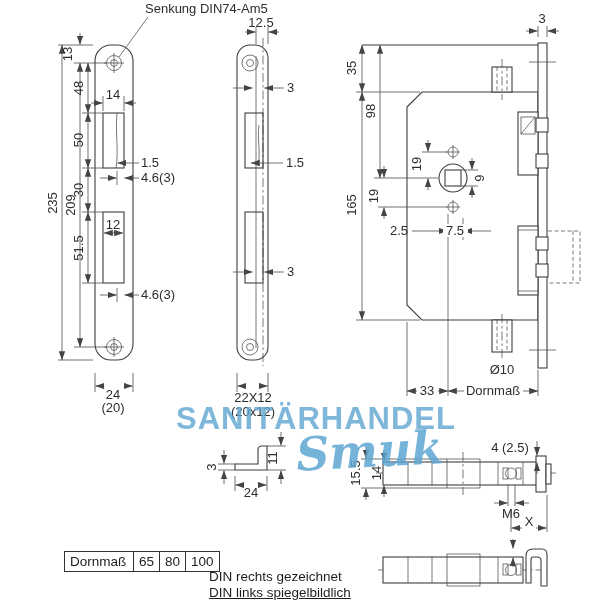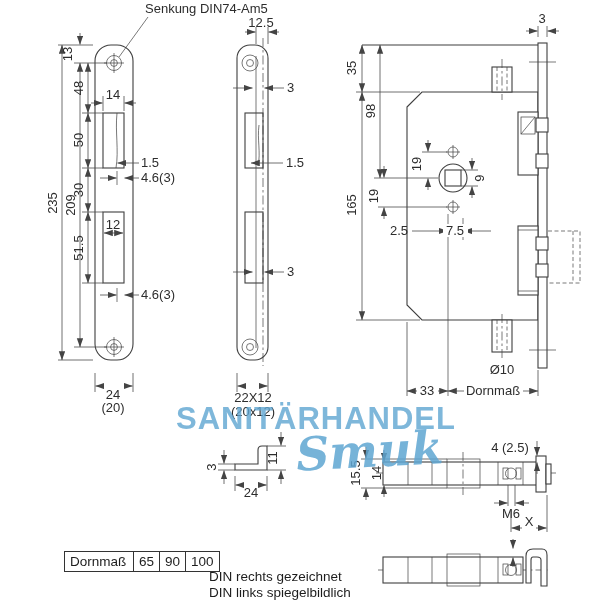--- a/index.html
+++ b/index.html
@@ -17,21 +17,21 @@
   svg .bg{fill:#fff;stroke:none;}
   .wm1{position:absolute;left:176px;top:401px;font:bold 31px "Liberation Sans",sans-serif;
        color:#5fa6d2;letter-spacing:1px;opacity:.8;white-space:nowrap;text-align:right;}
   .wm2{position:absolute;left:296px;top:424px;font:italic bold 46px "DejaVu Serif",serif;
        color:#5fa6d2;opacity:.85;transform:rotate(-3deg);white-space:nowrap;}
   table.dim-table{position:absolute;left:64px;top:551px;border-collapse:collapse;
        font:13.5px "Liberation Sans",sans-serif;color:#1d1d1d;}
   table.dim-table td{border:1.4px solid #333;padding:0 5px;height:19px;}
   table.dim-table td.lab{text-align:left;min-width:58px;}
   .note{position:absolute;left:209px;font:13.5px "Liberation Sans",sans-serif;color:#1d1d1d;}
-  .note1{top:569px;} .note2{top:585px;}
+  .note1{top:569px;} .note2{top:585px;text-decoration:underline;}
 </style>
 </head>
 <body>
 
 <div id="stage">
 <svg width="600" height="600" viewBox="0 0 600 600">
   <defs>
     <marker id="ar" markerWidth="10" markerHeight="8" refX="8.8" refY="3.2" orient="auto-start-reverse" markerUnits="userSpaceOnUse">
       <path d="M0,0 L9,3.2 L0,6.4 z" fill="#444"></path>
     </marker>
@@ -326,21 +326,21 @@
 </svg>
 
 <div class="wm1">SANITÄRHANDEL</div>
 <div class="wm2">Smuk</div>
 
 <table class="dim-table">
   <tbody>
         <tr>
     <td class="lab">Dornmaß</td>
     <td>65</td>
-    <td>90</td>
+    <td>80</td>
     <td>100</td>
   </tr>
 </tbody>
     </table>
 
 <div class="note note1">DIN rechts gezeichnet</div>
 <div class="note note2">DIN links spiegelbildlich</div>
 </div>
 
 </body></html>

